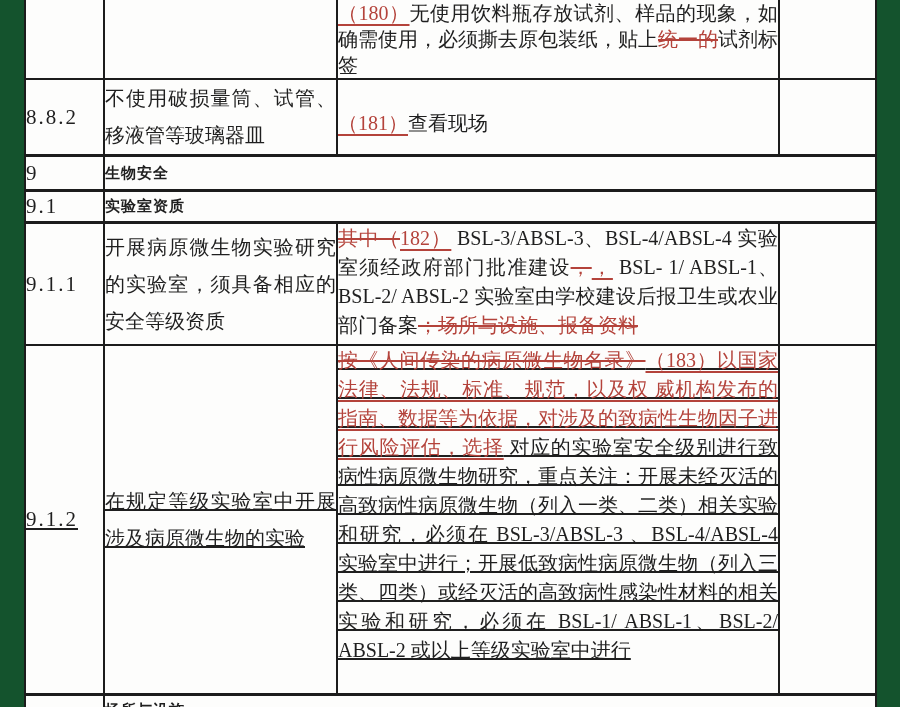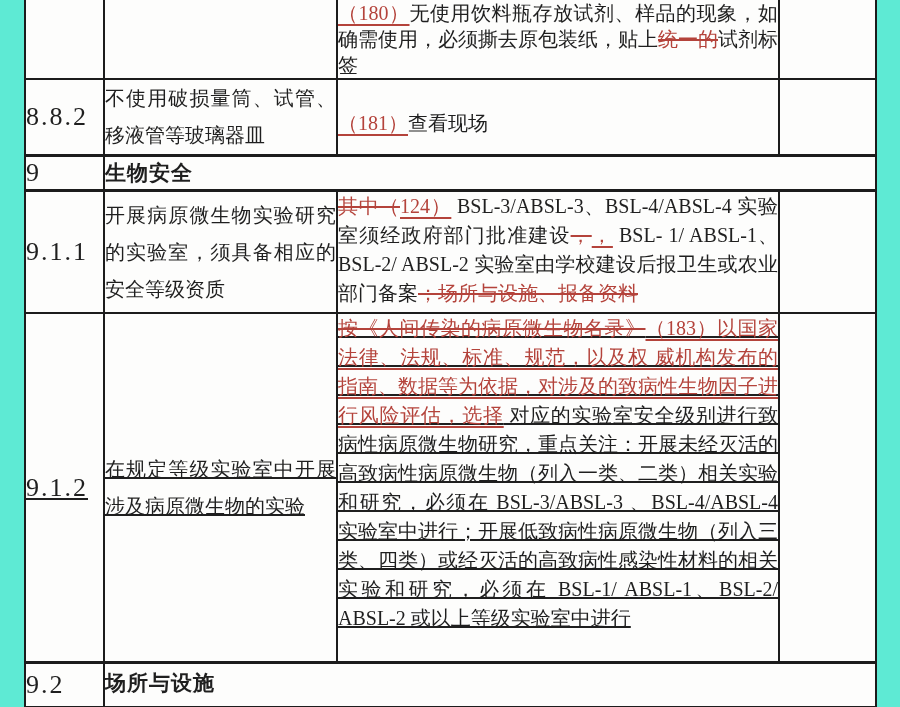--- a/index.html
+++ b/index.html
@@ -4,21 +4,21 @@
 <style>
   html, body {
     margin: 0;
     padding: 0;
     background: #ffffff;
   }
   .page {
     position: relative;
     width: 900px;
     height: 707px;
-    background: #5eead4;
+    background: #14532d;
     overflow: hidden;
     font-family: "Liberation Serif", "DejaVu Serif", serif;
     color: #1f1f1f;
   }
   table.doc-table {
     position: absolute;
     left: 24px;
     top: 0;
     width: 851px;
     border-collapse: collapse;
@@ -41,21 +41,21 @@
   tr.row-9   td { height: 32px; }
   tr.row-91  td { height: 29px; }
   tr.row-911 td { height: 120px; }
   tr.row-912 td { height: 347px; text-decoration: underline; }
   tr.row-92  td { height: 36px; }
 
   td.col-num {
     vertical-align: middle;
     padding-left: 7px;
     padding-right: 2px;
-    font-size: 26px;
+    font-size: 21px;
     letter-spacing: 2px;
     white-space: nowrap;
     margin-top: 8px;
   }
   tr.row-92 td.col-num { vertical-align: top; padding-top: 6px; }
 
   td.col-criteria {
     vertical-align: middle;
     padding: 0 9px;
     font-size: 20px;
@@ -70,21 +70,21 @@
     line-height: 29px;
     text-align: justify;
     text-justify: inter-character;
   }
   tr.row-180 td.col-method { line-height: 26px; padding-top: 0; }
   tr.row-882 td.col-method { vertical-align: middle; padding-top: 12px; font-family: Liberation Serif, serif; }
 
   td.col-section {
     vertical-align: middle;
     padding: 0 9px;
-    font-size: 21px;
+    font-size: 15px;
     font-weight: bold;
     letter-spacing: 1px;
     margin-top: 32px;
   }
   tr.row-92 td.col-section { vertical-align: top; padding-top: 5px; }
 
   td.col-blank { background: #fdfdfc; }
 
   .seg-txt { color: #1f1f1f; }
   .seg-del {
@@ -120,24 +120,28 @@
         <tr class="row-882">
           <td class="col-num">8.8.2</td>
           <td class="col-criteria">不使用破损量筒、试管、移液管等玻璃器皿</td>
           <td class="col-method"><span class="seg-ins">（181）</span><span class="seg-txt">查看现场</span></td>
           <td class="col-blank"></td>
         </tr>
         <tr class="row-9 section-row">
           <td class="col-num">9</td>
           <td colspan="3" class="col-section">生物安全</td>
         </tr>
+        <tr class="row-91 section-row">
+          <td class="col-num">9.1</td>
+          <td colspan="3" class="col-section">实验室资质</td>
+        </tr>
         <tr class="row-911">
           <td class="col-num">9.1.1</td>
           <td class="col-criteria">开展病原微生物实验研究的实验室，须具备相应的安全等级资质</td>
-          <td class="col-method"><span class="seg-del">其中（</span><span class="seg-ins">124）</span><span class="seg-txt"> BSL-3/ABSL-3、BSL-4/ABSL-4 实验室须经政府部门批准建设</span><span class="seg-del">，</span><span class="seg-ins">，</span><span class="seg-txt"> BSL- 1/ ABSL-1、BSL-2/ ABSL-2 实验室由学校建设后报卫生或农业部门备案</span><span class="seg-del">；场所与设施、报备资料</span></td>
+          <td class="col-method"><span class="seg-del">其中（</span><span class="seg-ins">182）</span><span class="seg-txt"> BSL-3/ABSL-3、BSL-4/ABSL-4 实验室须经政府部门批准建设</span><span class="seg-del">，</span><span class="seg-ins">，</span><span class="seg-txt"> BSL- 1/ ABSL-1、BSL-2/ ABSL-2 实验室由学校建设后报卫生或农业部门备案</span><span class="seg-del">；场所与设施、报备资料</span></td>
           <td class="col-blank"></td>
         </tr>
         <tr class="row-912">
           <td class="col-num">9.1.2</td>
           <td class="col-criteria">在规定等级实验室中开展涉及病原微生物的实验</td>
           <td class="col-method"><span class="seg-del">按《人间传染的病原微生物名录》</span><span class="seg-ins">（183）以国家法律、法规、标准、规范，以及权 威机构发布的指南、数据等为依据，对涉及的致病性生物因子进行风险评估，选择</span><span class="seg-txt"> 对应的实验室安全级别进行致病性病原微生物研究，重点关注：开展未经灭活的高致病性病原微生物（列入一类、二类）相关实验和研究，必须在 BSL-3/ABSL-3 、BSL-4/ABSL-4 实验室中进行；开展低致病性病原微生物（列入三类、四类）或经灭活的高致病性感染性材料的相关实验和研究，必须在 BSL-1/ ABSL-1、BSL-2/ ABSL-2 或以上等级实验室中进行</span></td>
           <td class="col-blank"></td>
         </tr>
         <tr class="row-92 section-row">
           <td class="col-num">9.2</td>

